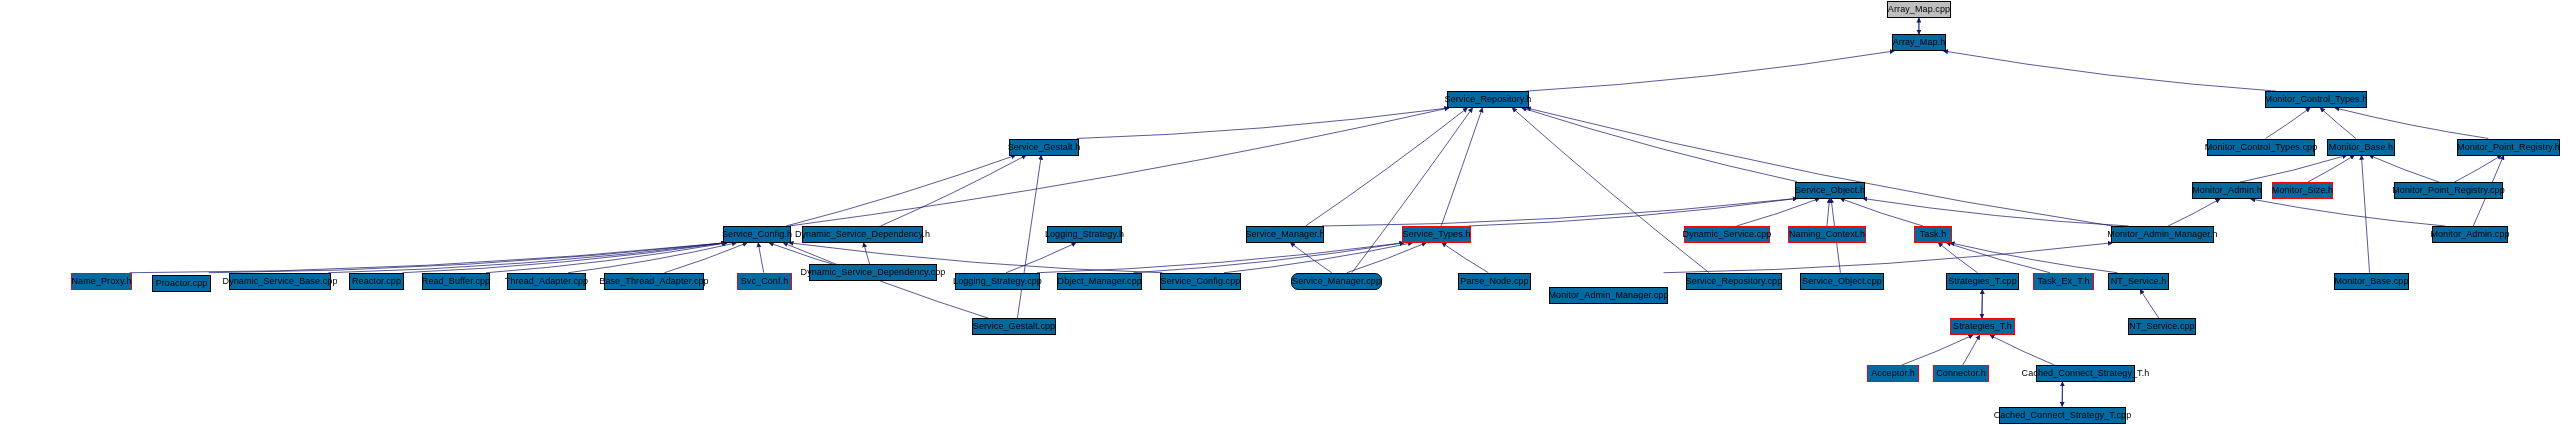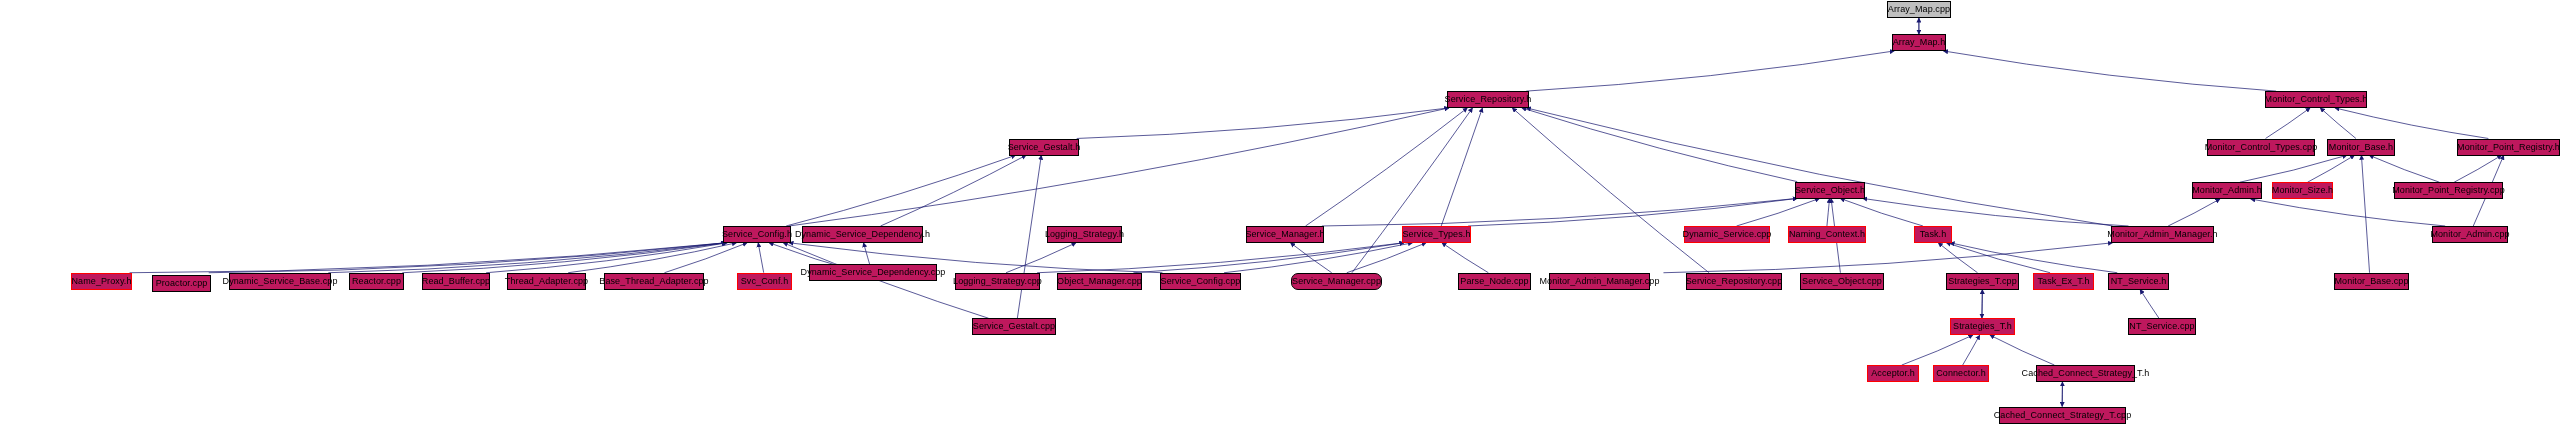--- a/index.html
+++ b/index.html
@@ -32,21 +32,21 @@
     height: 425px;
   }
   .graph-node {
     position: absolute;
     box-sizing: border-box;
     display: flex;
     align-items: center;
     justify-content: center;
     height: 17px;
     border: 0.6px solid #000000;
-    background: #be185d;
+    background: #0369a1;
     color: #000000;
     font-size: 9px;
     line-height: 1;
     white-space: nowrap;
     letter-spacing: 0.1px;
     cursor: pointer;
     padding: 0 4.2px;
   }
   .graph-node.root {
     background: #bfbfbf;
@@ -239,21 +239,21 @@
       </div>
       <div class="graph-node" style="left: 1160px; top: 273px; width: 81px;">
         <span class="node-label">Service_Config.cpp</span>
       </div>
       <div class="graph-node" style="left: 1291px; top: 273px; width: 91px; border-radius: 7px;">
         <span class="node-label">Service_Manager.cpp</span>
       </div>
       <div class="graph-node" style="left: 1458px; top: 273px; width: 73px;">
         <span class="node-label">Parse_Node.cpp</span>
       </div>
-      <div class="graph-node" style="left: 1549px; top: 273px; width: 101px;">
+      <div class="graph-node" style="left: 1549px; top: 287px; width: 119px;">
         <span class="node-label">Monitor_Admin_Manager.cpp</span>
       </div>
       <div class="graph-node" style="left: 1686px; top: 273px; width: 96px;">
         <span class="node-label">Service_Repository.cpp</span>
       </div>
       <div class="graph-node" style="left: 1800px; top: 273px; width: 84px;">
         <span class="node-label">Service_Object.cpp</span>
       </div>
       <div class="graph-node" style="left: 1946px; top: 273px; width: 73px;">
         <span class="node-label">Strategies_T.cpp</span>

